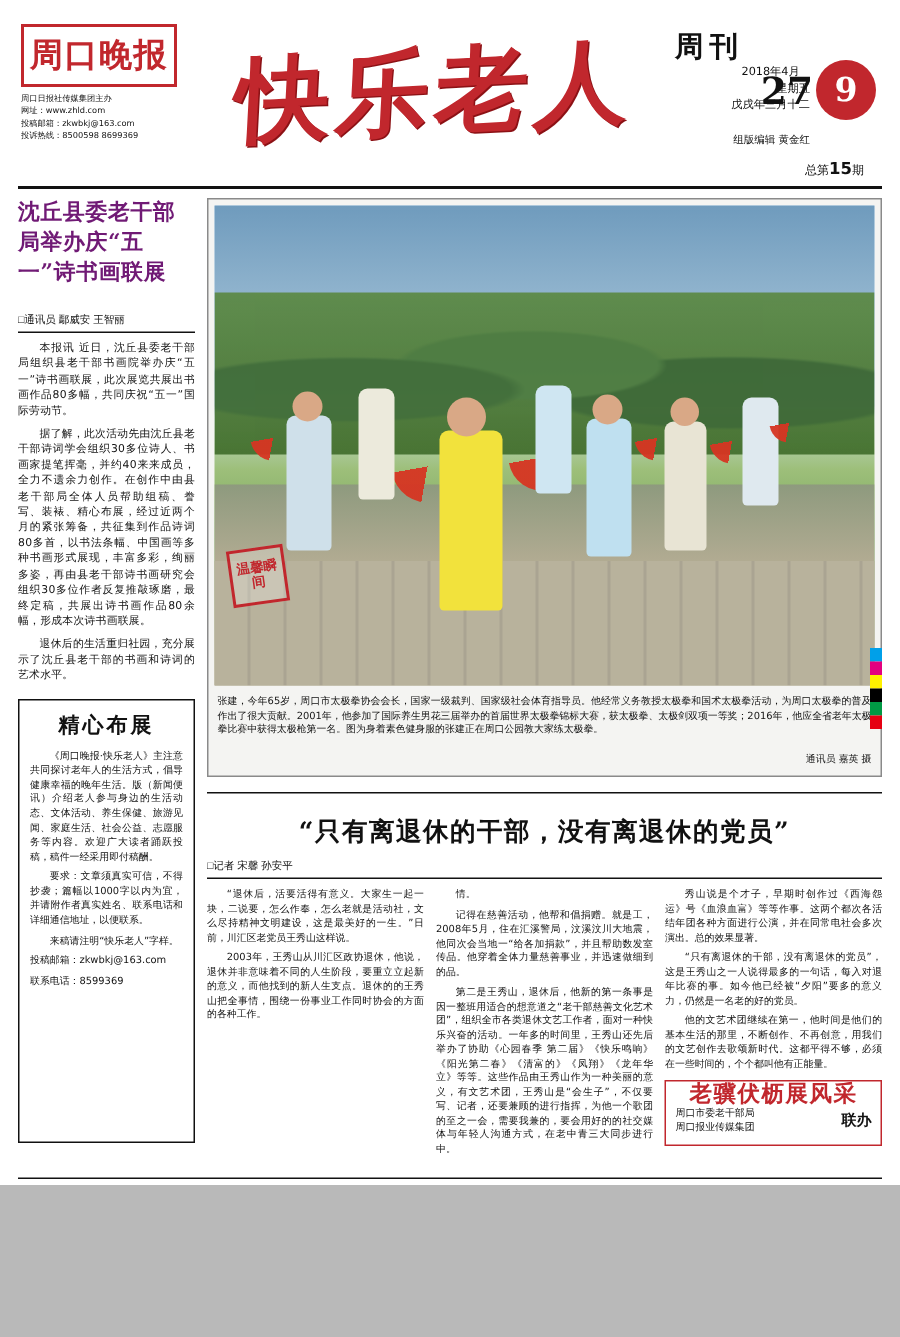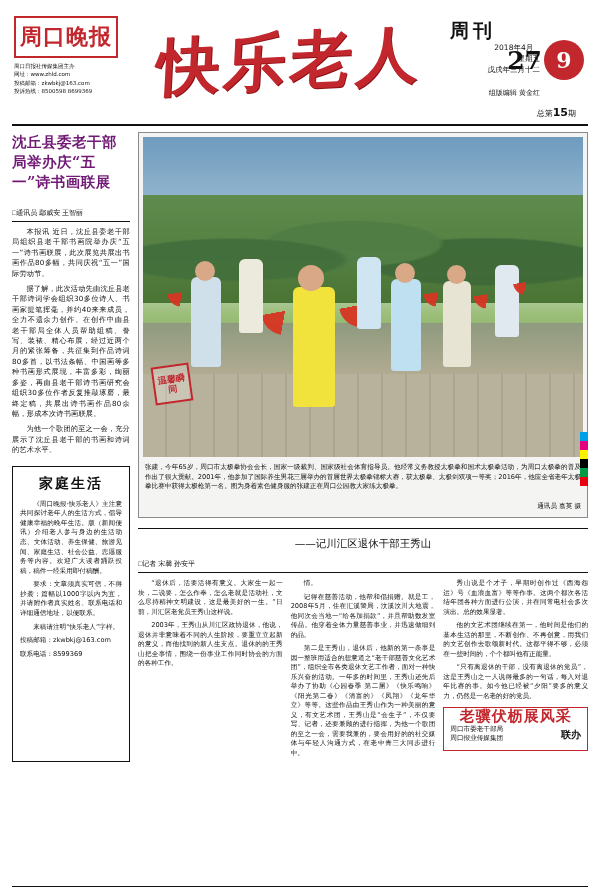--- a/index.html
+++ b/index.html
@@ -9,21 +9,21 @@
   }
   body {
     width: 600px;
     height: 891px;
     font-family: "Liberation Sans", sans-serif;
     overflow: hidden;
   }
   .page {
     position: relative;
     width: 600px;
-    height: 891px;
+    height: 790px;
     background: #ffffff;
     box-sizing: border-box;
     padding: 10px 12px 8px 12px;
   }
 
   
   .masthead {
     position: relative;
     height: 112px;
     border-bottom: 2px solid #111;
@@ -405,25 +405,25 @@
   </div>
 
   <div class="body-wrap">
 
     <div class="col-left">
       <div class="headline">沈丘县委老干部局举办庆“五一”诗书画联展</div>
       <div class="byline">□通讯员 鄢威安 王智丽</div>
       <div class="artbody">
         <p class="first">本报讯 近日，沈丘县委老干部局组织县老干部书画院举办庆“五一”诗书画联展，此次展览共展出书画作品80多幅，共同庆祝“五一”国际劳动节。</p>
         <p>据了解，此次活动先由沈丘县老干部诗词学会组织30多位诗人、书画家提笔挥毫，并约40来来成员，全力不遗余力创作。在创作中由县老干部局全体人员帮助组稿、誊写、装裱、精心布展，经过近两个月的紧张筹备，共征集到作品诗词80多首，以书法条幅、中国画等多种书画形式展现，丰富多彩，绚丽多姿，再由县老干部诗书画研究会组织30多位作者反复推敲琢磨，最终定稿，共展出诗书画作品80余幅，形成本次诗书画联展。</p>
-        <p>为他一个歌团的至之一会，充分展示了沈丘县老干部的书画和诗词的艺术水平。</p>
+        <p>退休后的生活重归社园，充分展示了沈丘县老干部的书画和诗词的艺术水平。</p>
       </div>
 
       <div class="callbox">
-        <h3>家庭生活</h3>
+        <h3>精心布展</h3>
         <div class="txt">
           <p>《周口晚报·快乐老人》主注意共同探讨老年人的生活方式，倡导健康幸福的晚年生活。版（新闻便讯）介绍老人参与身边的生活动态、文体活动、养生保健、旅游见闻、家庭生活、社会公益、志愿服务等内容。欢迎广大读者踊跃投稿，稿件一经采用即付稿酬。</p>
           <p>要求：文章须真实可信，不得抄袭；篇幅以1000字以内为宜，并请附作者真实姓名、联系电话和详细通信地址，以便联系。</p>
           <p>来稿请注明“快乐老人”字样。</p>
           <p class="noind">投稿邮箱：zkwbkj@163.com</p>
           <p class="noind">联系电话：8599369</p>
         </div>
       </div>
     </div>
 
@@ -460,36 +460,36 @@
 
           <div class="stamp">温馨瞬间</div>
         </div>
         <div class="photo-caption">
           <span>张建，今年65岁，周口市太极拳协会会长，国家一级裁判、国家级社会体育指导员。他经常义务教授太极拳和国术太极拳活动，为周口太极拳的普及作出了很大贡献。2001年，他参加了国际养生男花三届举办的首届世界太极拳锦标大赛，获太极拳、太极剑双项一等奖；2016年，他应全省老年太极拳比赛中获得太极枪第一名。图为身着素色健身服的张建正在周口公园教大家练太极拳。</span>
           <span class="sig">通讯员 嘉英 摄</span>
         </div>
       </div>
 
       <div class="art2">
-        <div class="sub">——记川汇区退休干部王秀山</div>
+        <div class="h2">“只有离退休的干部，没有离退休的党员”</div>
         <div class="byl">□记者 宋馨 孙安平</div>
         <div class="cols3">
           <div class="c">
             <p>“退休后，活要活得有意义。大家生一起一块，二说要，怎么作奉，怎么老就是活动社，文么尽持精神文明建设，这是最美好的一生。”日前，川汇区老党员王秀山这样说。</p>
             <p>2003年，王秀山从川汇区政协退休，他说，退休并非意味着不同的人生阶段，要重立立起新的意义，而他找到的新人生支点。退休的的王秀山把全事情，围绕一份事业工作同时协会的方面的各种工作。</p>
           </div>
           <div class="c">
             <p>情。</p>
             <p>记得在慈善活动，他帮和倡捐赠。就是工，2008年5月，住在汇溪警局，汶溪汶川大地震，他同次会当地一“给各加捐款”，并且帮助数发室传品。他穿着全体力量慈善事业，并迅速做细到的品。</p>
             <p>第二是王秀山，退休后，他新的第一条事是因一整班用适合的想意道之“老干部慈善文化艺术团”，组织全市各类退休文艺工作者，面对一种快乐兴奋的活动。一年多的时间里，王秀山还先后举办了协助《心园春季 第二届》《快乐鸣响》《阳光第二春》《清富的》《凤翔》《龙年华立》等等。这些作品由王秀山作为一种美丽的意义，有文艺术团，王秀山是“会生子”，不仅要写、记者，还要兼顾的进行指挥，为他一个歌团的至之一会，需要我兼的，要会用好的的社交媒体与年轻人沟通方式，在老中青三大同步进行中。</p>
           </div>
           <div class="c">
             <p>秀山说是个才子，早期时创作过《西海怨运》号《血浪血富》等等作事。这两个都次各活结年团各种方面进行公演，并在同常电社会多次演出。总的效果显著。</p>
+            <p>“只有离退休的干部，没有离退休的党员”，这是王秀山之一人说得最多的一句话，每入对退年比赛的事。如今他已经被“夕阳”要多的意义力，仍然是一名老的好的党员。</p>
             <p>他的文艺术团继续在第一，他时间是他们的基本生活的那里，不断创作、不再创意，用我们的文艺创作去歌颂新时代。这都平得不够，必须在一些时间的，个个都叫他有正能量。</p>
-            <p>“只有离退休的干部，没有离退休的党员”，这是王秀山之一人说得最多的一句话，每入对退年比赛的事。如今他已经被“夕阳”要多的意义力，仍然是一名老的好的党员。</p>
             <div class="adbox">
               <div class="adtitle">老骥伏枥展风采</div>
               <div class="adlines">
                 <div class="left">
                   <div>周口市委老干部局</div>
                   <div>周口报业传媒集团</div>
                 </div>
                 <div class="right">联办</div>
               </div>
             </div>

